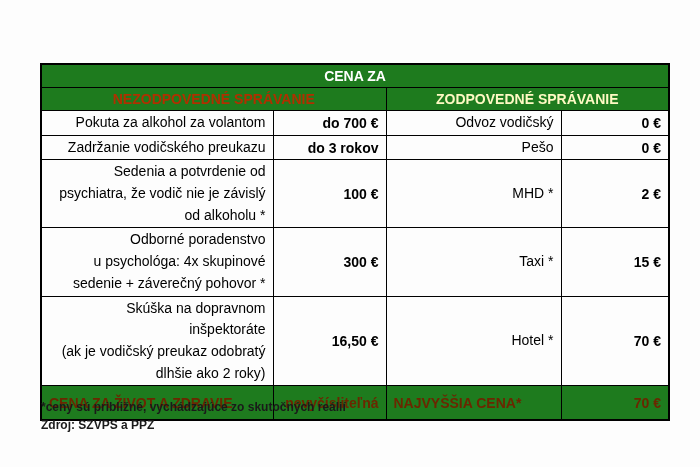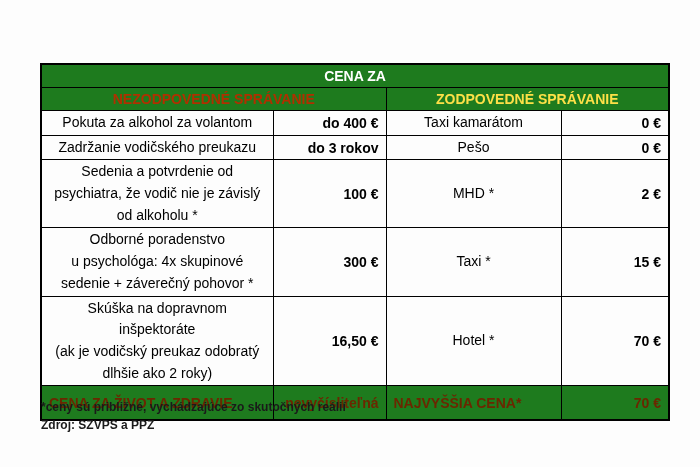--- a/index.html
+++ b/index.html
@@ -41,32 +41,32 @@
     height: 20px;
   }
   .section-header-row td {
     background: #1e7b1e;
     font-weight: bold;
     text-align: center;
     height: 20px;
     margin-top: 28px;
   }
   .hdr-left  { color: #b03000; }
-  .hdr-right { color: #fde047; }
+  .hdr-right { color: #fef9c3; }
   .subheader-row td {
     background: #1e7b1e;
     color: #ffffff;
     font-weight: bold;
     text-align: center;
     height: 19px;
     font-size: 14.5px;
   }
   
   .data-row td.label {
-    text-align: center;
+    text-align: right;
     white-space: pre-line;
     line-height: 1.55;
   }
   .data-row td.value {
     text-align: right;
     font-weight: bold;
   }
   .row-h18 td { height: 18px; }
   .row-h48 td { height: 48px; }
   .row-h52 td { height: 52px; }
@@ -111,22 +111,22 @@
     </tr>
 
     <tr class="section-header-row">
       <td colspan="2" class="hdr-left">NEZODPOVEDNÉ SPRÁVANIE</td>
       <td colspan="2" class="hdr-right">ZODPOVEDNÉ SPRÁVANIE</td>
     </tr>
 
 
     <tr class="data-row row-h18">
       <td class="label">Pokuta za alkohol za volantom</td>
-      <td class="value">do 400 €</td>
-      <td class="label">Taxi kamarátom</td>
+      <td class="value">do 700 €</td>
+      <td class="label">Odvoz vodičský</td>
       <td class="value">0 €</td>
     </tr>
 
     <tr class="data-row row-h18">
       <td class="label">Zadržanie vodičského preukazu</td>
       <td class="value">do 3 rokov</td>
       <td class="label">Pešo</td>
       <td class="value">0 €</td>
     </tr>
 

